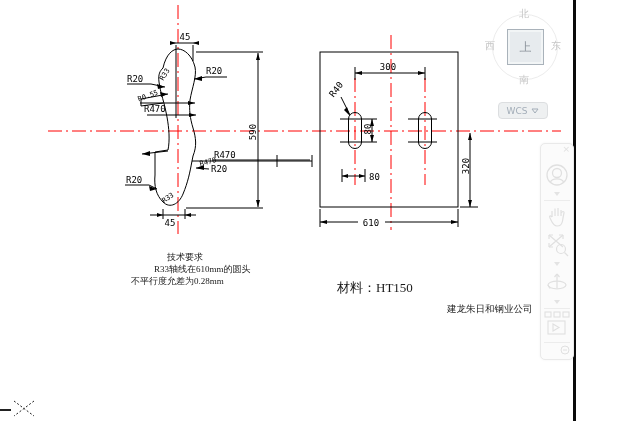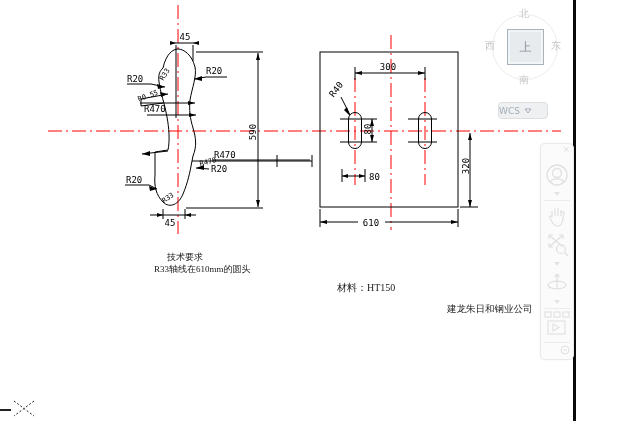--- a/index.html
+++ b/index.html
@@ -12,21 +12,21 @@
           font-family:Liberation Serif, serif;}
   
   .vc-ring{position:absolute;left:492px;top:14px;width:64px;height:64px;border:1px solid #ececec;
            border-radius:50%;}
   .vc-dir{position:absolute;color:#c6c6c6;font-size:10px;}
   .vc-face{position:absolute;left:507px;top:29px;width:35px;height:34px;background:#e7ebee;
            border:1px solid #a9b2ba;box-shadow:inset 0 0 0 2px #f2f5f6;display:flex;
            align-items:center;justify-content:center;color:#8d959d;font-size:12px;}
   .wcs-btn{position:absolute;left:498px;top:102px;width:48px;height:15px;border-radius:4px;
            background:#eef0f1;border:1px solid #dcdee0;display:flex;align-items:center;
-           justify-content:flex-start;gap:4px;color:#a3adb8;font-size:9px;}
+           justify-content:center;gap:4px;color:#a3adb8;font-size:9px;}
   
   .navbar{position:absolute;left:540px;top:143px;width:32px;height:215px;border-radius:5px;
           background:#fbfbfb;border:1px solid #e9e9e9;box-shadow:0 0 3px rgba(0,0,0,.05);}
   .navbar svg{position:absolute;left:50%;transform:translateX(-50%);}
   .nav-x{position:absolute;top:0px;right:3px;color:#e0e0e0;font-size:9px;line-height:10px;}
   .nav-div{position:absolute;left:3px;right:3px;height:1px;background:#ececec;}
   .nav-caret{position:absolute;left:50%;transform:translateX(-50%);width:0;height:0;
              border-left:3px solid transparent;border-right:3px solid transparent;
              border-top:4px solid #e3e3e3;}
 </style>
@@ -160,22 +160,23 @@
     <g stroke="#222" fill="none">
       <path d="M14,401 L34,416 M34,401 L14,416" stroke-dasharray="2 2"></path>
       <path d="M0,410 H11" stroke-width="2"></path>
     </g>
 
     <path d="M574.5,0 V421" stroke="#0a0a0a" stroke-width="3"></path>
   </svg>
 
   <div class="cnnote" style="left:167px;top:251px;">技术要求</div>
   <div class="cnnote" style="left:146px;top:263px;margin-left:8px;">R33轴线在610mm的圆头</div>
-
-  <div class="cnnote" style="left:337px;top:282px;font-size:10px;">材料：HT150</div>
+  <div class="cnnote" style="left:131px;top:275px;">不平行度允差为0.28mm</div>
+
+  <div class="cnnote" style="left:337px;top:282px;font-size:13px;">材料：HT150</div>
   <div class="cnnote" style="left:399px;top:303px;font-size:9.5px;padding-left:48px;">建龙朱日和钢业公司</div>
 
   <div>
     <div class="vc-ring"></div>
     <div class="vc-dir" style="left:519px;top:7px;">北</div>
     <div class="vc-dir" style="left:485px;top:39px;">西</div>
     <div class="vc-dir" style="left:551px;top:39px;">东</div>
     <div class="vc-dir" style="left:519px;top:73px;">南</div>
     <div class="vc-face">
       <span>上</span>

